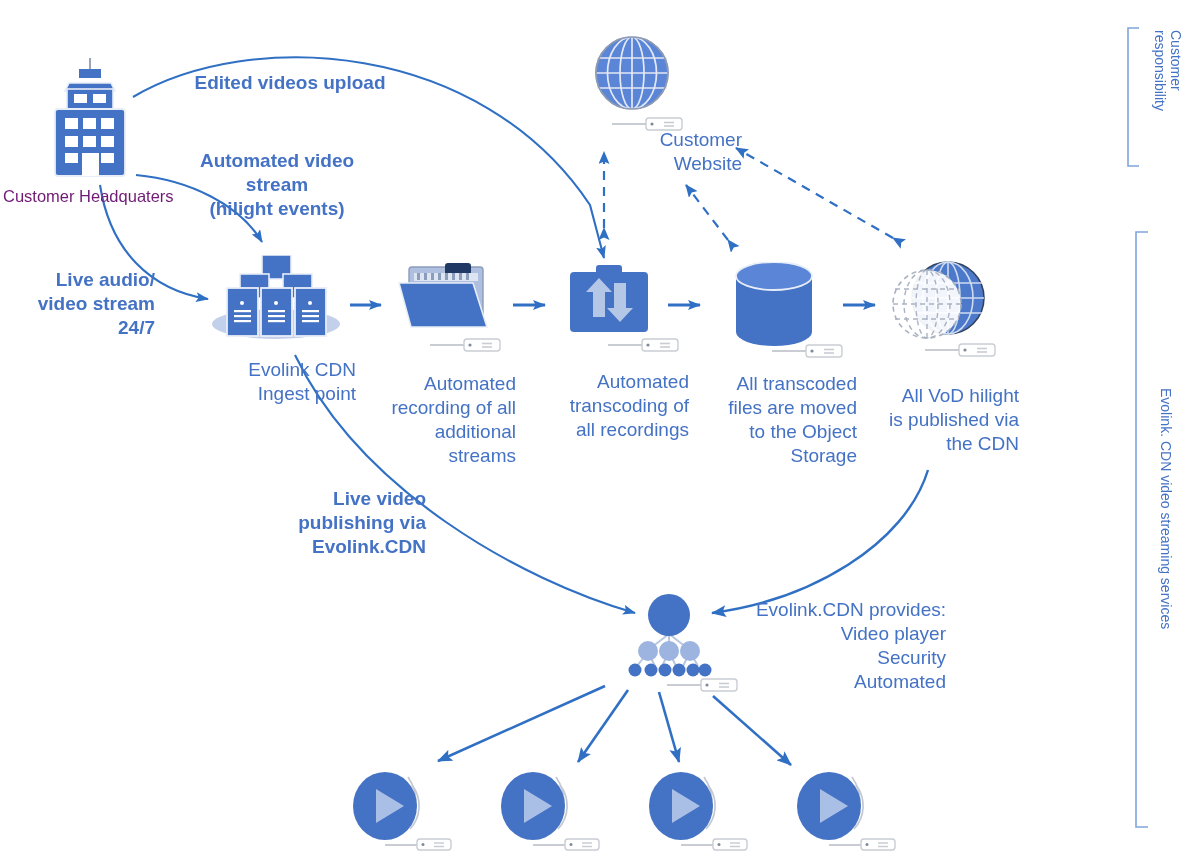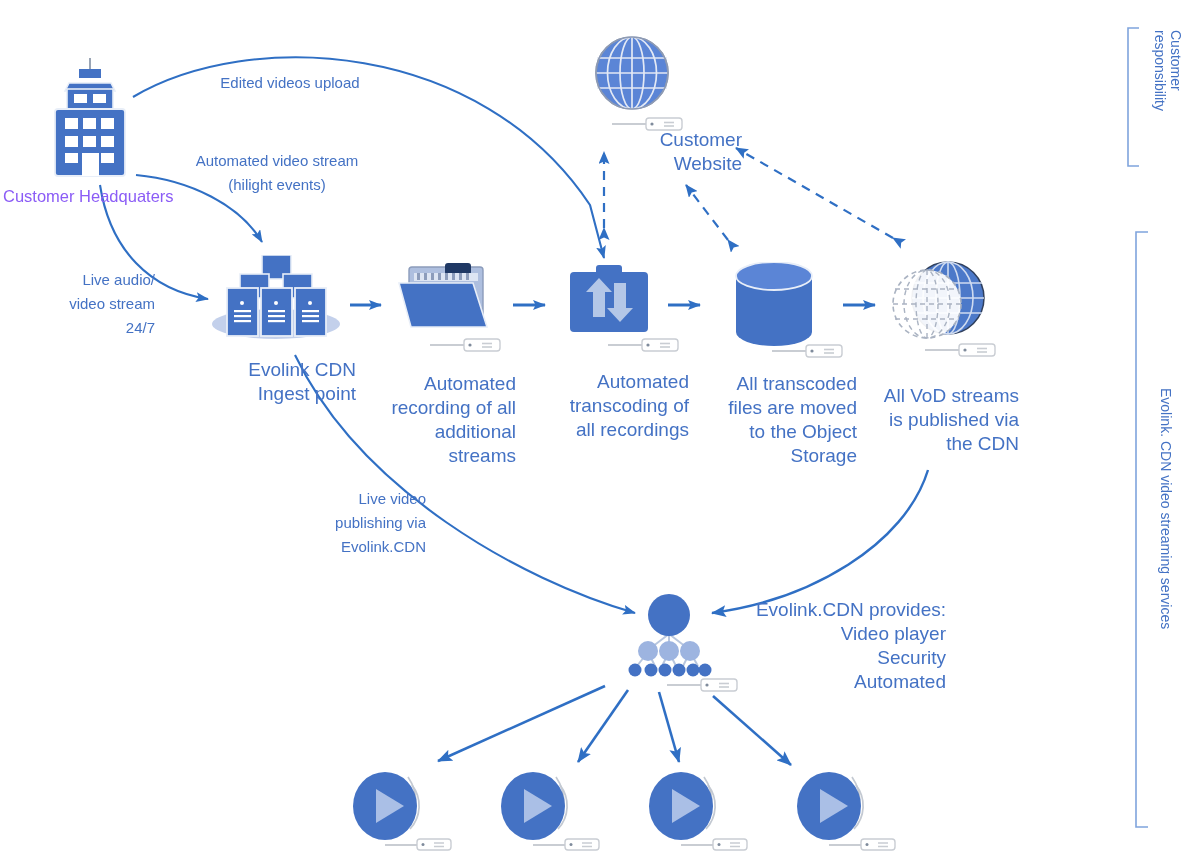--- a/index.html
+++ b/index.html
@@ -31,32 +31,33 @@
   }
   .lbl {
     position: absolute;
     color: #4472c4;
     font-size: 19px;
     line-height: 24px;
     text-align: right;
     white-space: pre-line;
   }
   .lbl-dark {
-    color: #8b5cf6;
+    color: #701a75;
     font-size: 16.5px;
     line-height: 20px;
     white-space: nowrap;
   }
   .flow-lbl {
     position: absolute;
     color: #4472c4;
-    font-size: 15px;
+    font-size: 19px;
     line-height: 24px;
     text-align: center;
     white-space: pre-line;
+    font-weight: bold;
   }
   .bracket-lbl {
     position: absolute;
     color: #4472c4;
     font-size: 14px;
     line-height: 16px;
     writing-mode: vertical-rl;
     text-orientation: mixed;
     white-space: pre-line;
     text-align: left;
@@ -378,21 +379,21 @@
       <g stroke="#aab3c2" stroke-width="1.4" fill="none" stroke-dasharray="5 4">
         <ellipse cx="42" cy="46" rx="11" ry="34"></ellipse>
         <ellipse cx="42" cy="46" rx="23" ry="34"></ellipse>
         <line x1="42" y1="12" x2="42" y2="80"></line>
         <line x1="10" y1="31" x2="74" y2="31"></line>
         <line x1="8" y1="46" x2="76" y2="46"></line>
         <line x1="10" y1="61" x2="74" y2="61"></line>
       </g>
     </svg>
   </div>
-  <div class="lbl" style="left:869px; top:384px; width:150px;">All VoD streams
+  <div class="lbl" style="left:869px; top:384px; width:150px;">All VoD hilight
 is published via
 the CDN</div>
 
   <div class="node" style="left:626px; top:594px;">
     <svg width="86" height="86" viewBox="0 0 86 86">
       <g stroke="#b8c6de" stroke-width="2" fill="none">
         <line x1="43" y1="40" x2="22" y2="56"></line>
         <line x1="43" y1="40" x2="43" y2="56"></line>
         <line x1="43" y1="40" x2="64" y2="56"></line>
         <line x1="22" y1="58" x2="11" y2="72"></line>

